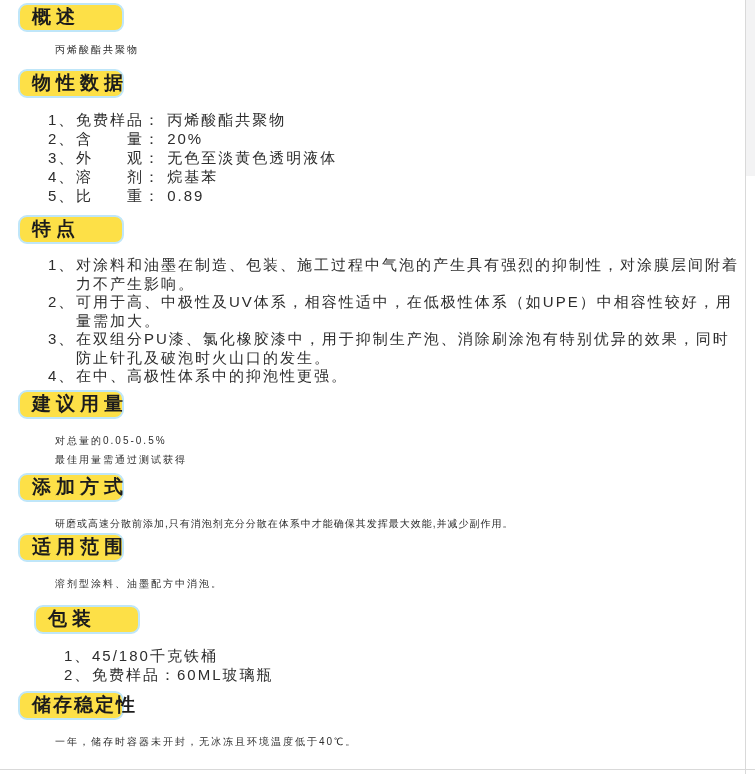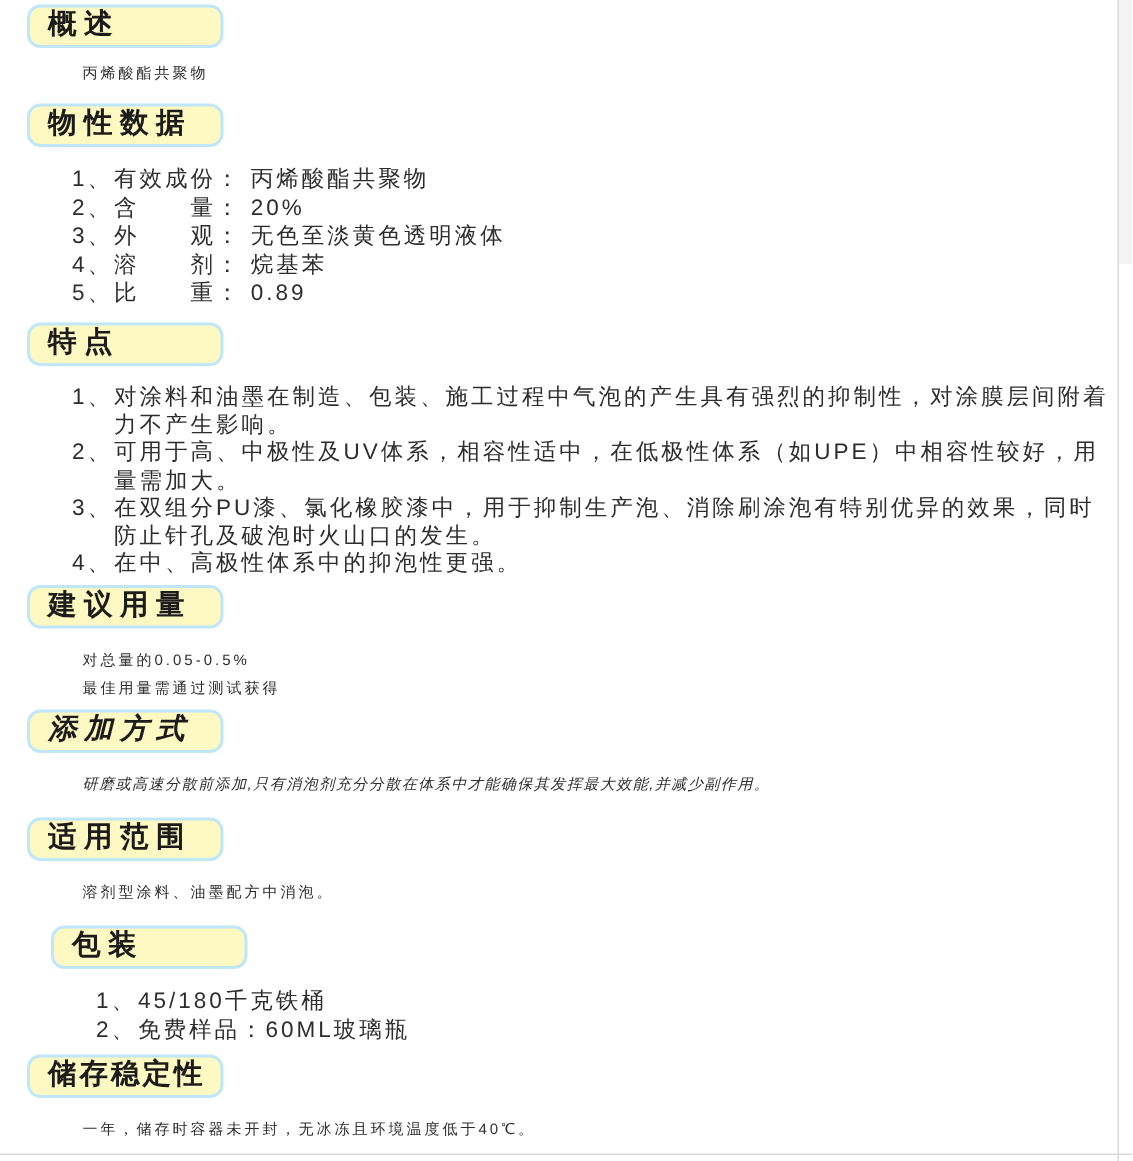--- a/index.html
+++ b/index.html
@@ -9,24 +9,24 @@
     position:relative;
     overflow:hidden;
     font-family:"Liberation Sans", sans-serif;
     color:#2d2d2d;
   }
   .page { padding-top:3px; }
   .section { margin-bottom:10px; }
 
   .hdr {
     display:block;
-    width:131px;
+    width:106px;
     box-sizing:border-box;
     margin-left:18px;
-    background:#fef9c3;
+    background:#fde047;
     border:2px solid #bfe6f9;
     border-radius:9px;
     padding:1px 0 2px 12px;
     font-size:19px;
     line-height:22px;
     font-weight:bold;
     letter-spacing:5px;
     color:#1c1c1c;
     white-space:nowrap;
   }
@@ -51,21 +51,21 @@
     letter-spacing:2px;
     color:#2d2d2d;
   }
   ul.num-list li { display:flex; }
   ul.num-list .num { flex:0 0 28px; }
   ul.num-list .txt { flex:1; }
 
   .section-features { margin-bottom:4px; }
   .section-features ul.num-list { line-height:18.5px; }
   .section-dosage { margin-bottom:4px; }
-  .section-addition { margin-bottom:12px;font-style:italic; }
+  .section-addition { margin-bottom:0; }
   .section-addition .sec-body { letter-spacing:1px; white-space:nowrap; }
   .section-scope { margin-bottom:12px; }
   .section-packaging { margin-bottom:7px;padding-left:16px; }
 
   .edge-strip {
     position:absolute; top:0; left:746px;
     width:9px; height:176px;
     background:#f3f3f4;
   }
   .v-line {
@@ -89,21 +89,21 @@
     <div class="sec-body first">
       <p class="line">丙烯酸酯共聚物</p>
     </div>
   </div>
 
   <div class="section section-properties">
     <span class="hdr">物性数据</span>
     <ul class="num-list">
       <li>
         <span class="num">1、</span>
-        <span class="txt">有效成份： 丙烯酸酯共聚物</span>
+        <span class="txt">免费样品： 丙烯酸酯共聚物</span>
       </li>
       <li>
         <span class="num">2、</span>
         <span class="txt">含　　量： 20%</span>
       </li>
       <li>
         <span class="num">3、</span>
         <span class="txt">外　　观： 无色至淡黄色透明液体</span>
       </li>
       <li>

